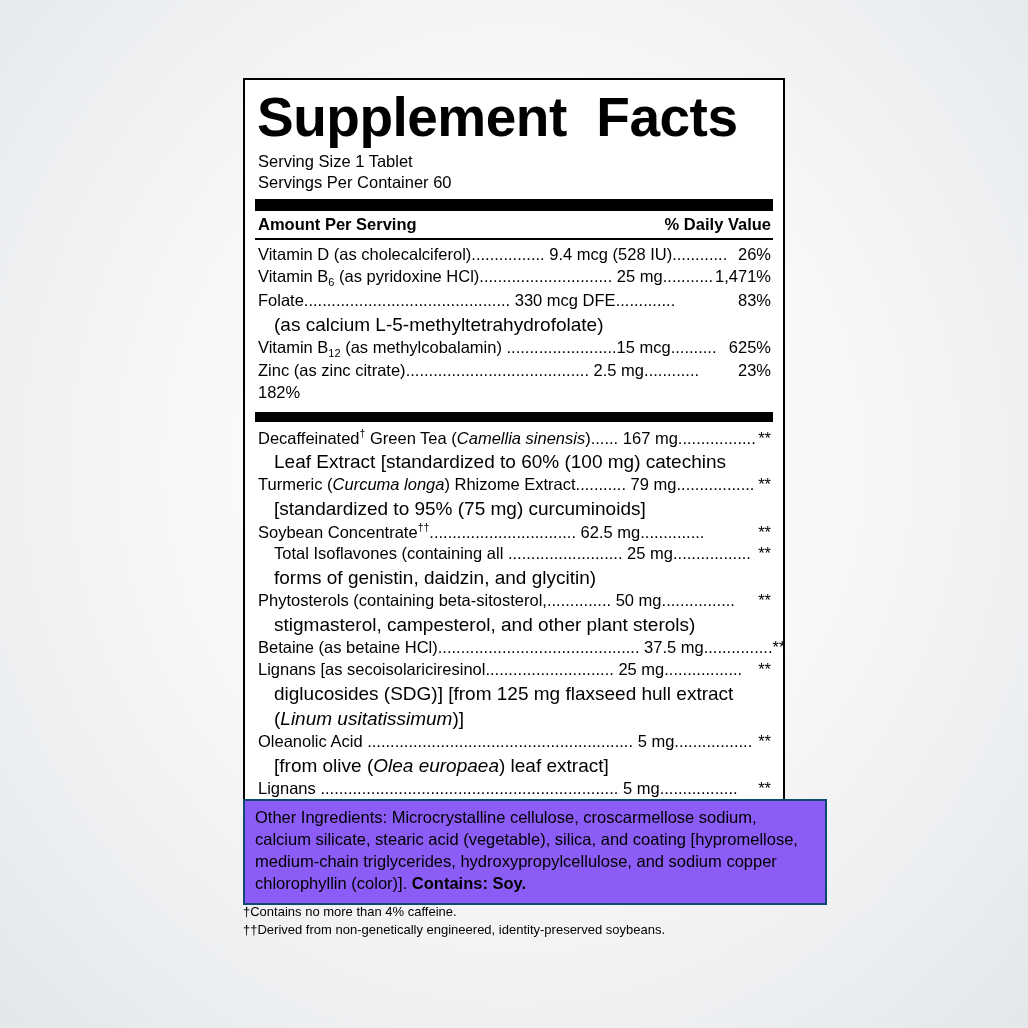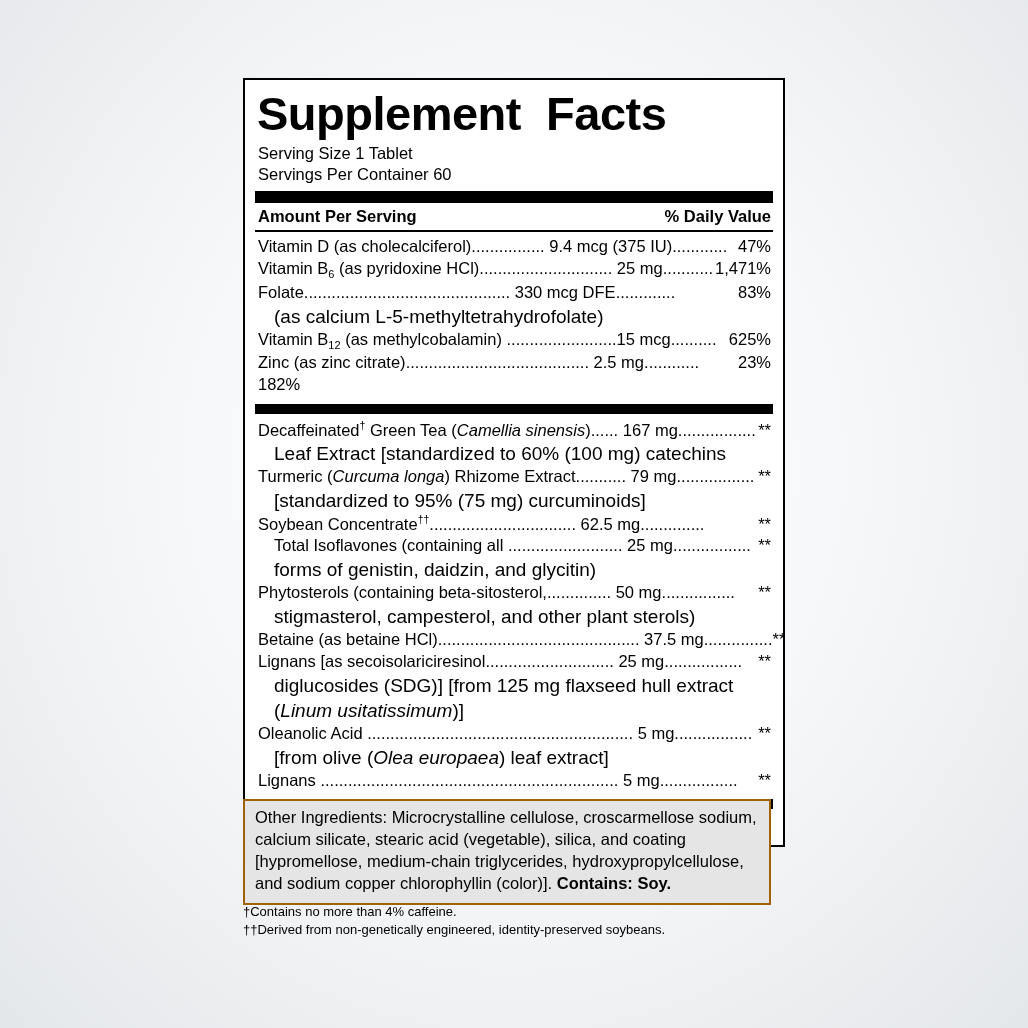--- a/index.html
+++ b/index.html
@@ -22,21 +22,21 @@
     position: absolute;
     left: 243px;
     top: 78px;
     width: 542px;
     background: #ffffff;
     border: 2px solid #000000;
     box-sizing: border-box;
     padding: 6px 10px 10px 10px;
   }
   .title {
-    font-size: 47px;
+    font-size: 55px;
     font-weight: bold;
     letter-spacing: -0.5px;
     line-height: 1.0;
     color: #000;
     margin: 4px 0 6px 2px;
     white-space: pre;
   }
   .serving-line {
     font-size: 16.5px;
     color: #000;
@@ -89,25 +89,25 @@
     color: #000;
     padding: 5px 2px 2px 3px;
   }
   sub { font-size: 11px; }
   sup { font-size: 10.5px; vertical-align: super; }
   i { font-style: italic; }
   .other-box {
     position: absolute;
     left: 243px;
     top: 799px;
-    width: 528px;
-    border: 2px solid #a16207;
+    width: 584px;
+    border: 2px solid #0c4a6e;
     box-sizing: border-box;
     padding: 6px 10px 8px 10px;
-    background: #e5e5e5;
+    background: #8b5cf6;
   }
   .other-text {
     font-size: 16.5px;
     line-height: 1.33;
     color: #000;
   }
   .other-text b { font-weight: bold; }
   .footnotes {
     position: absolute;
     left: 243px;
@@ -142,22 +142,22 @@
     <div class="hdr-row">
       <span>Amount Per Serving</span>
       <span>% Daily Value</span>
     </div>
 
     <div class="rule"></div>
 
     <div class="nutrients">
 
       <div class="row flexrow">
-        <span class="leftpart"><span>Vitamin D (as cholecalciferol)</span><span>................</span> <span>9.4 mcg (375 IU)</span><span>............</span></span>
-        <span class="rightpart">47%</span>
+        <span class="leftpart"><span>Vitamin D (as cholecalciferol)</span><span>................</span> <span>9.4 mcg (528 IU)</span><span>............</span></span>
+        <span class="rightpart">26%</span>
       </div>
 
       <div class="row flexrow">
         <span class="leftpart"><span>Vitamin B</span><sub>6</sub><span> (as pyridoxine HCl)</span><span>.............................</span> <span>25 mg</span><span>...........</span></span>
         <span class="rightpart">1,471%</span>
       </div>
 
       <div class="row flexrow">
         <span class="leftpart"><span>Folate</span><span>.............................................</span> <span>330 mcg DFE</span><span>.............</span></span>
         <span class="rightpart">83%</span>

